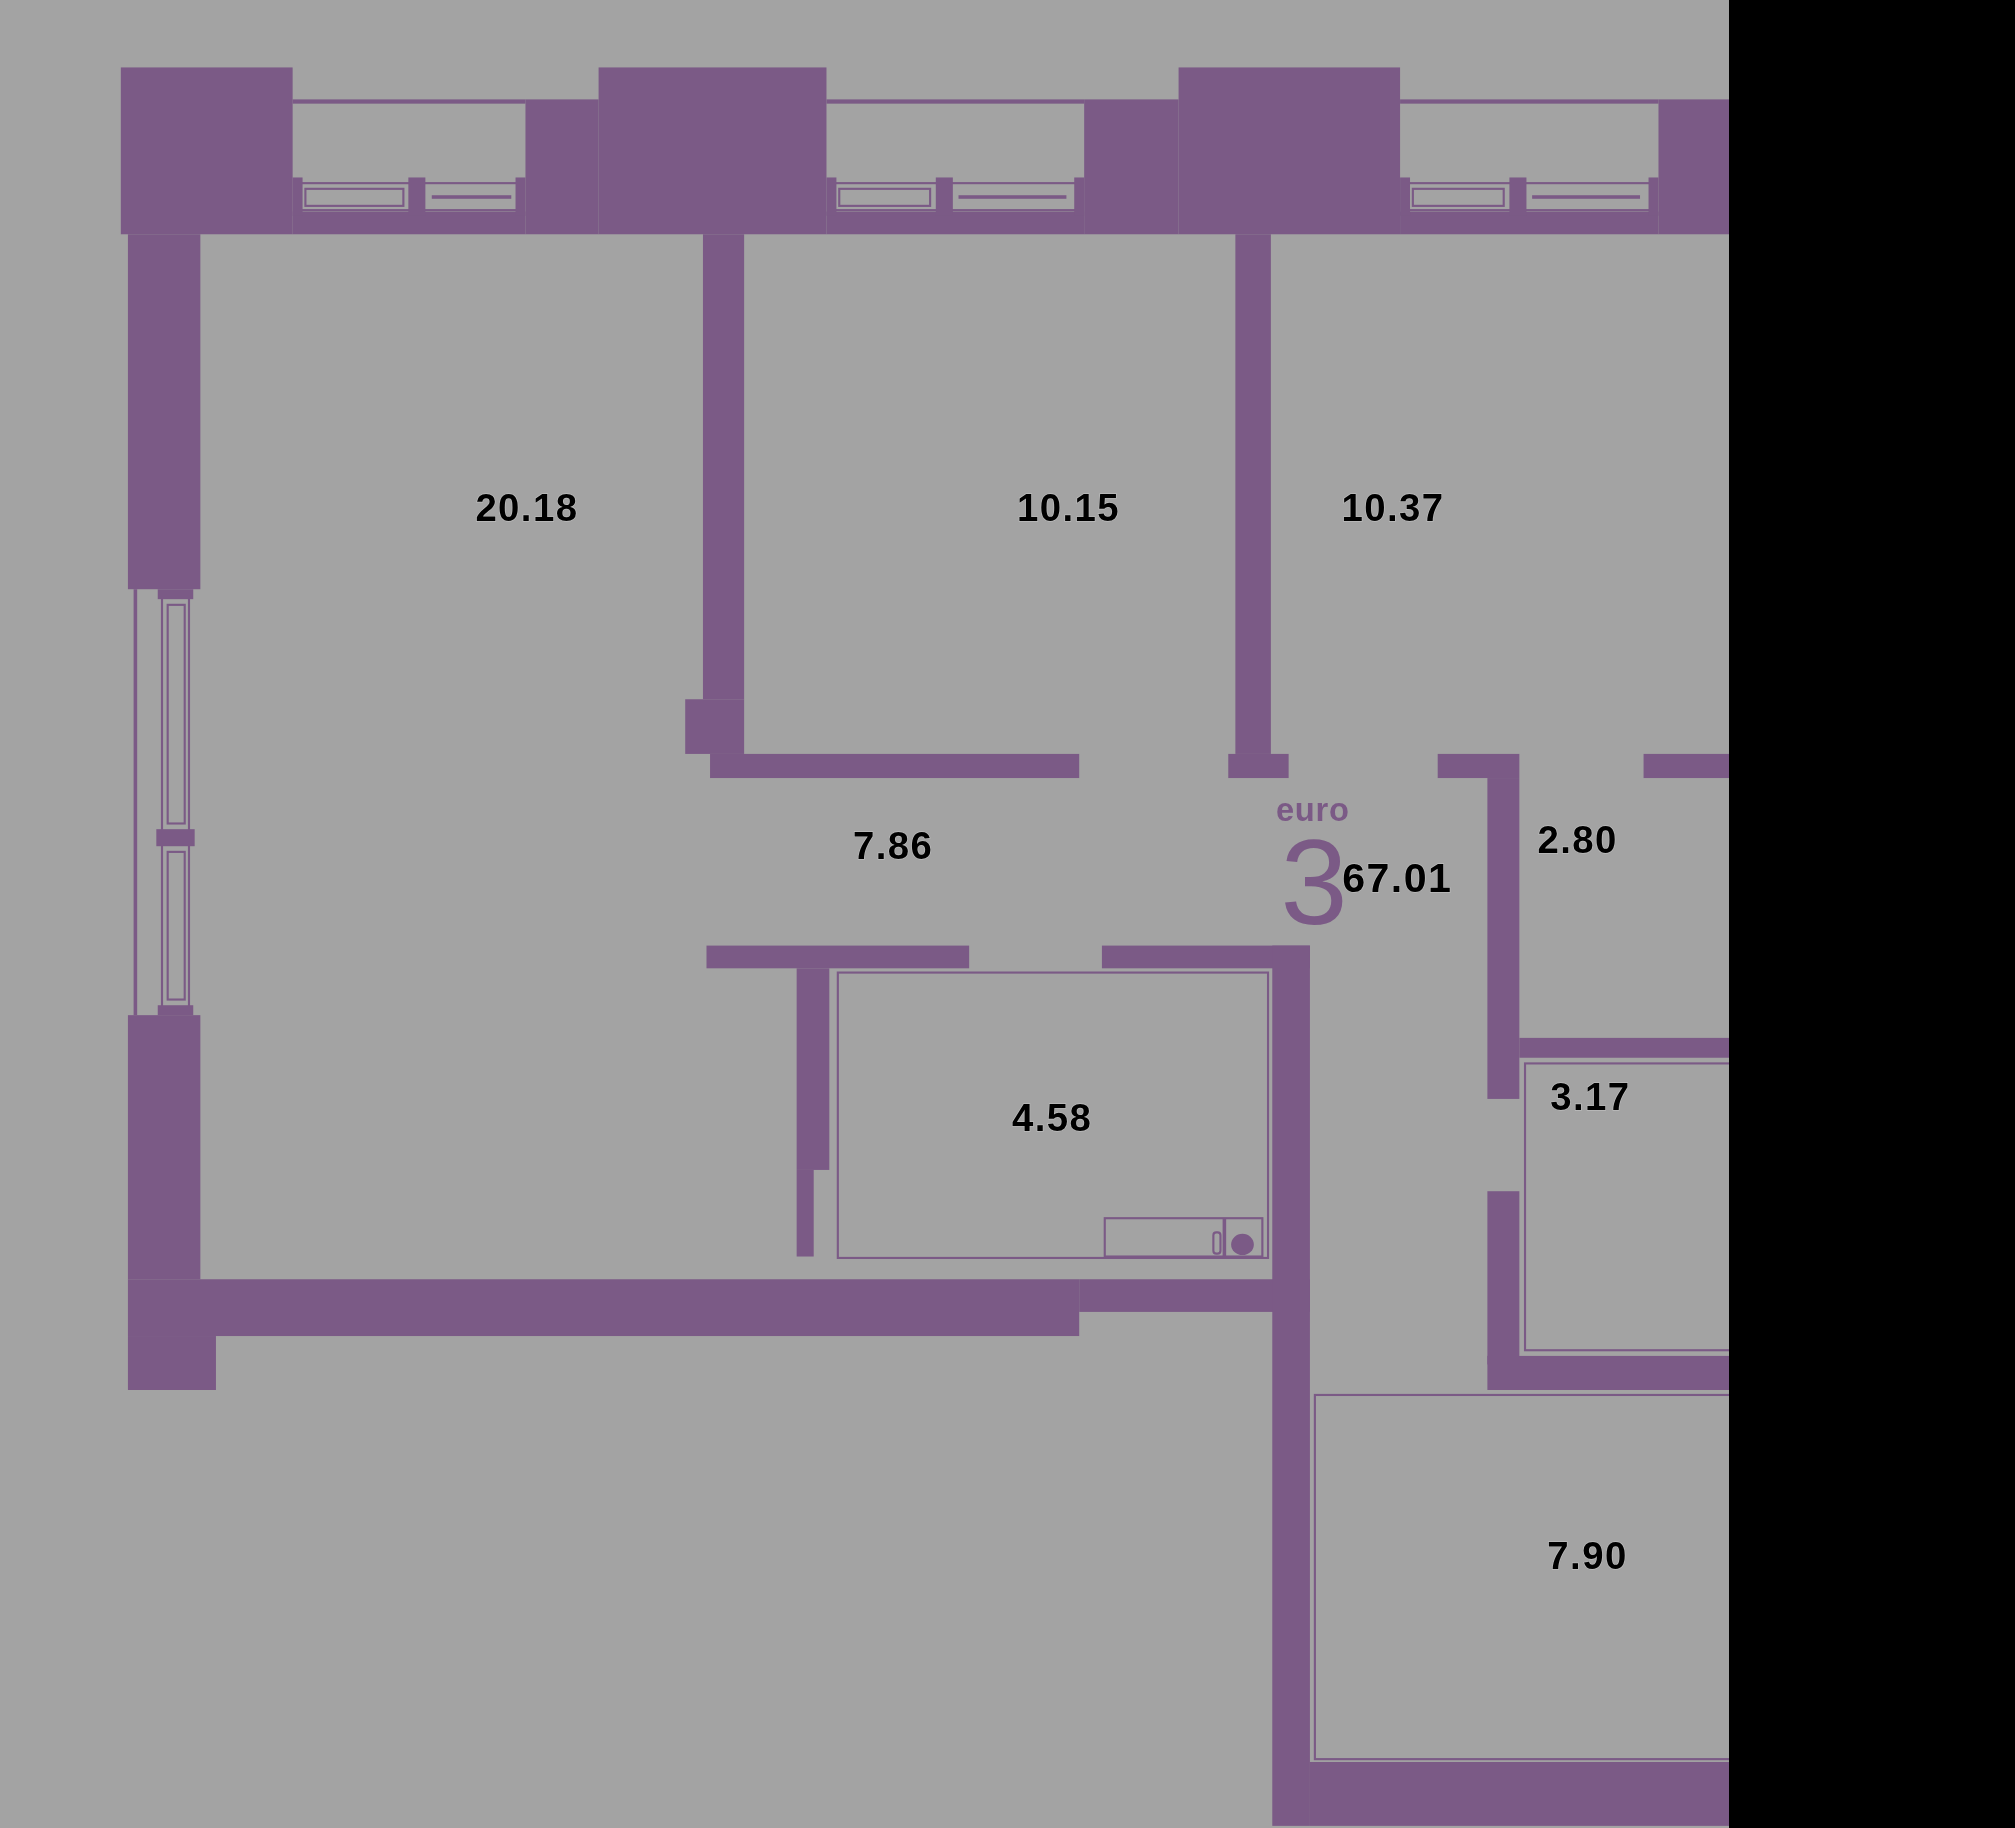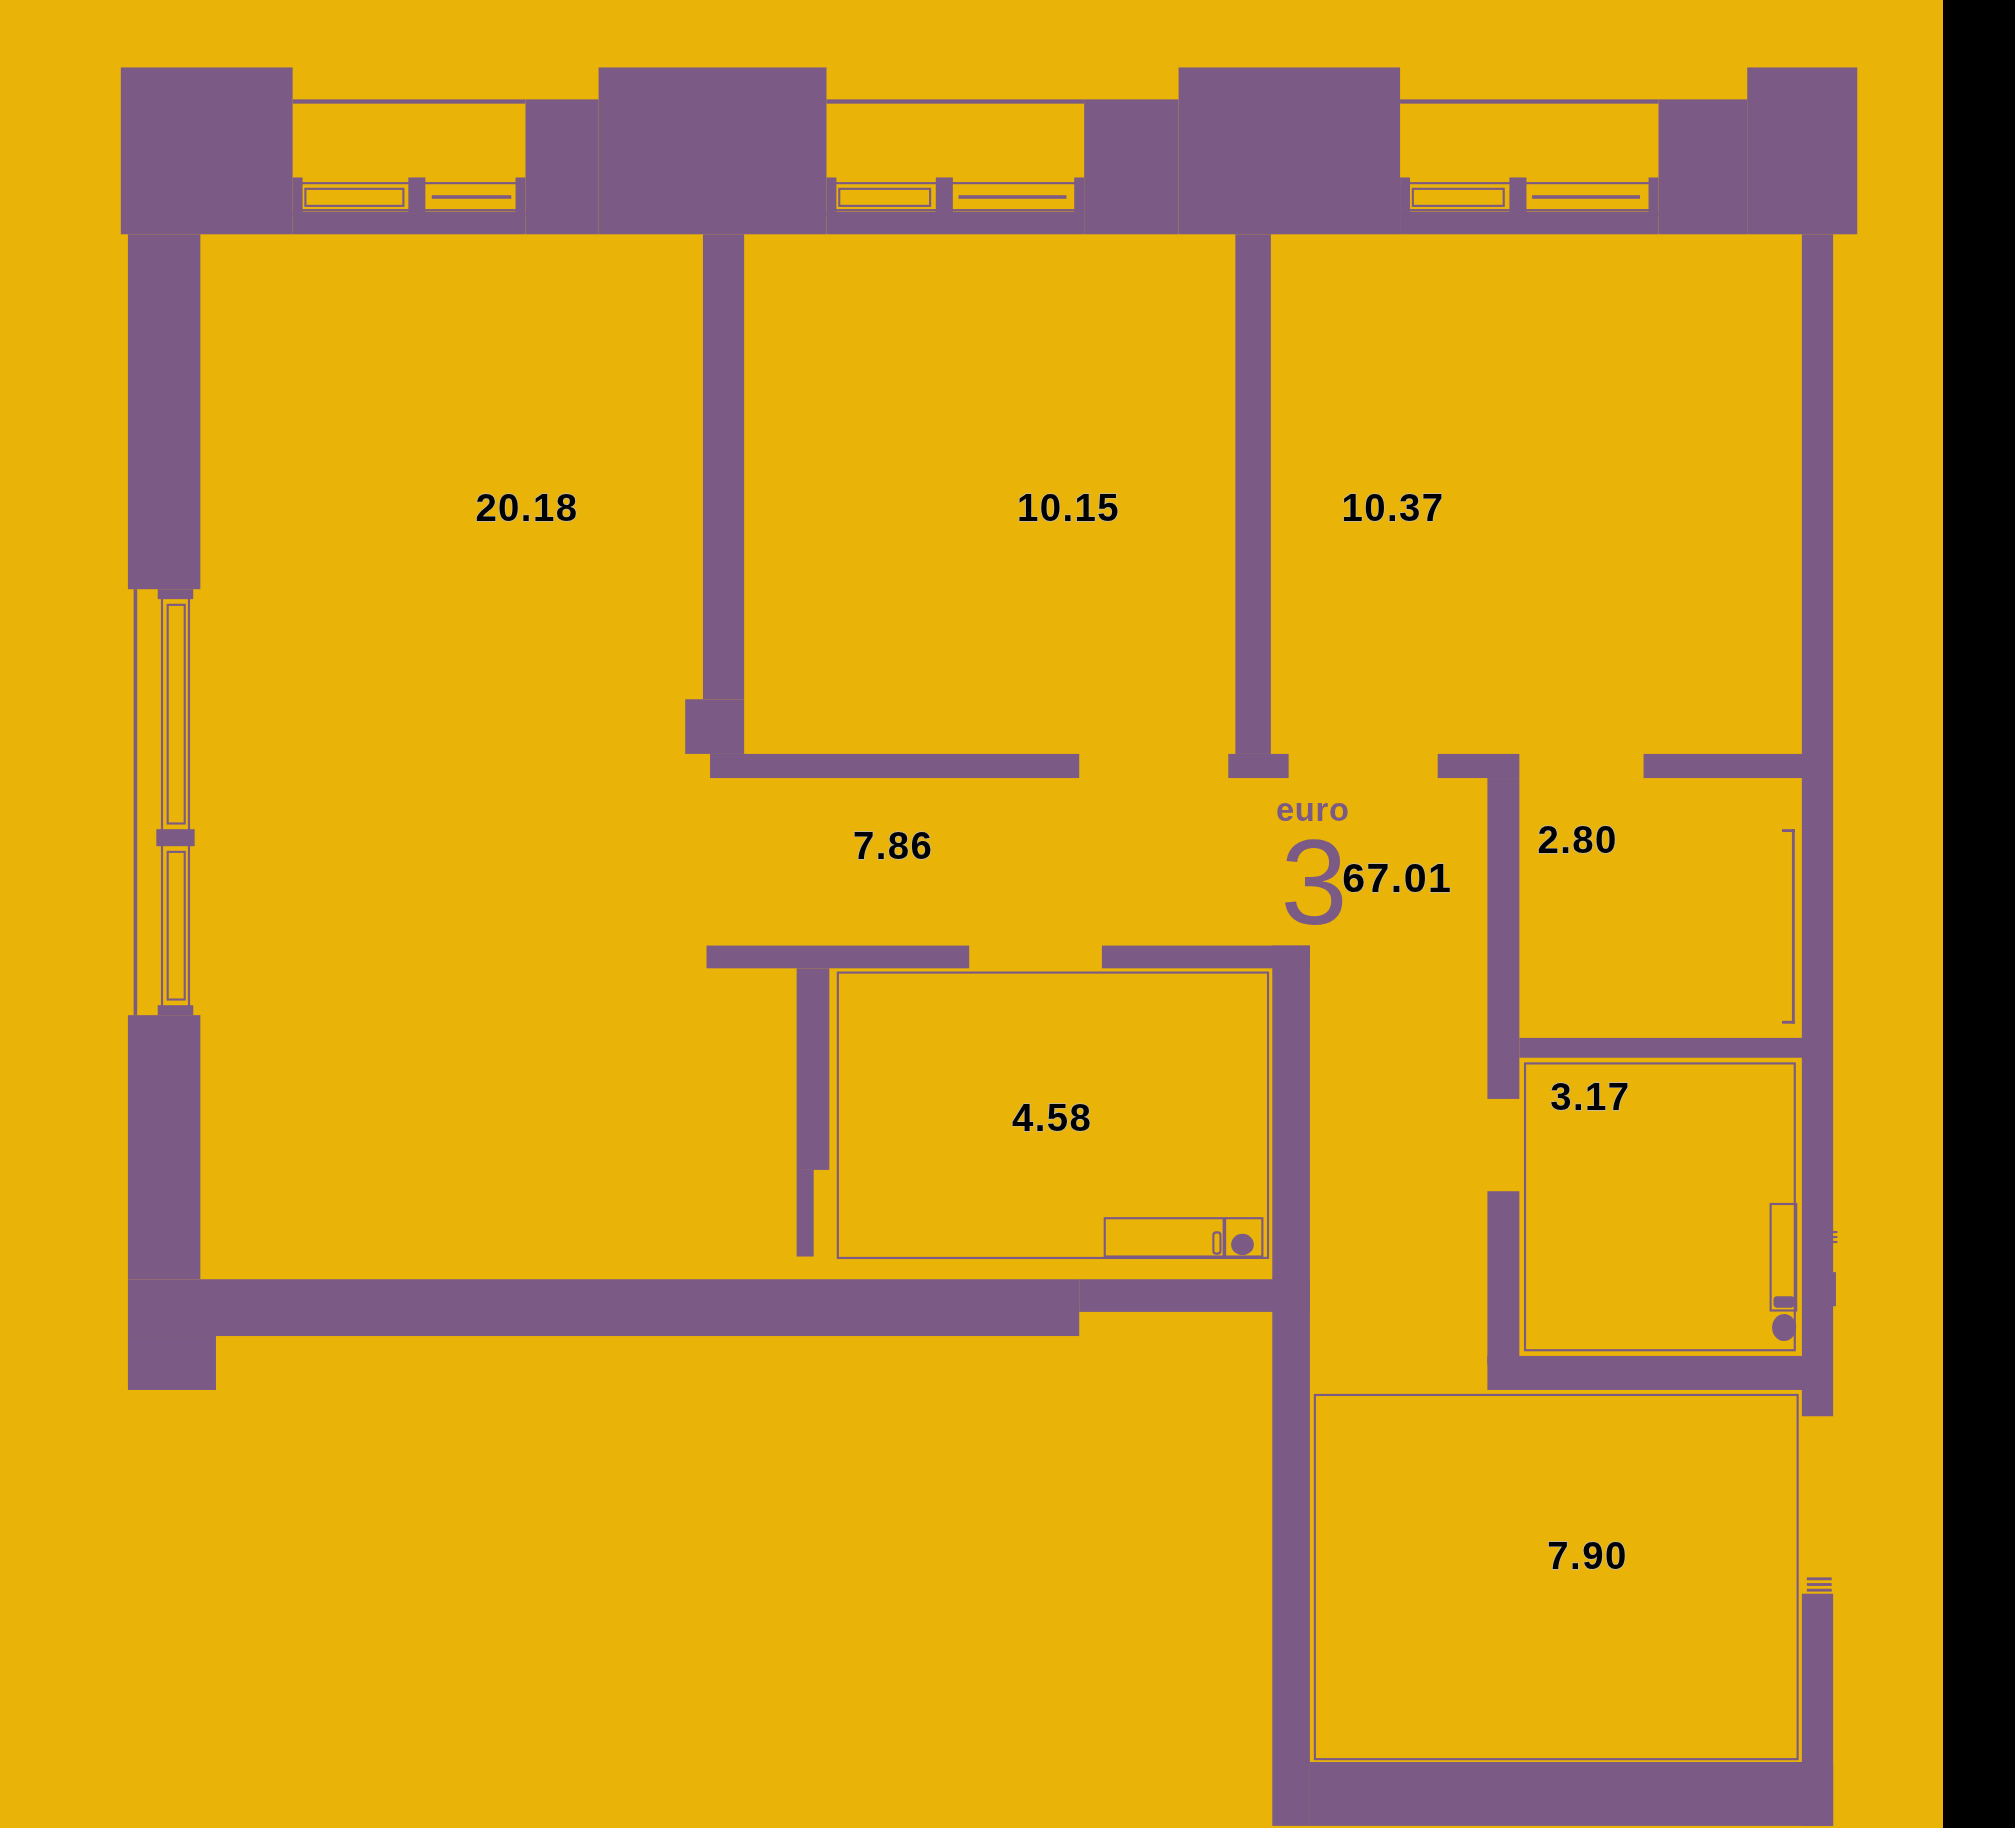--- a/index.html
+++ b/index.html
@@ -1,16 +1,16 @@
 <!DOCTYPE html>
 <html style="font-size:11.4px"><head>
 <meta charset="utf-8">
 <style>
   html,body{margin:0;padding:0;background:#000;}
-  #stage{position:relative;width:1943px;height:1828px;background:#eab308;overflow:hidden;}
+  #stage{position:relative;width:1729px;height:1828px;background:#a3a3a3;overflow:hidden;}
   svg{position:absolute;left:0;top:0;display:block;}
   text{font-family:"Liberation Sans","DejaVu Sans",sans-serif;}
   .room-label{font-size:54px;font-weight:700;letter-spacing:2px;fill:#000;stroke:#BEBEBE;stroke-width:1.8px;paint-order:stroke fill;text-anchor:middle;}
   .total-label{font-size:58px;font-weight:700;letter-spacing:2px;fill:#000;stroke:#BEBEBE;stroke-width:1.8px;paint-order:stroke fill;text-anchor:middle;}
   .euro-label{font-size:46px;font-weight:600;letter-spacing:1px;text-anchor:middle;}
   .type-number{font-size:170px;font-weight:400;text-anchor:middle;}
 </style>
 </head>
 <body>
 

